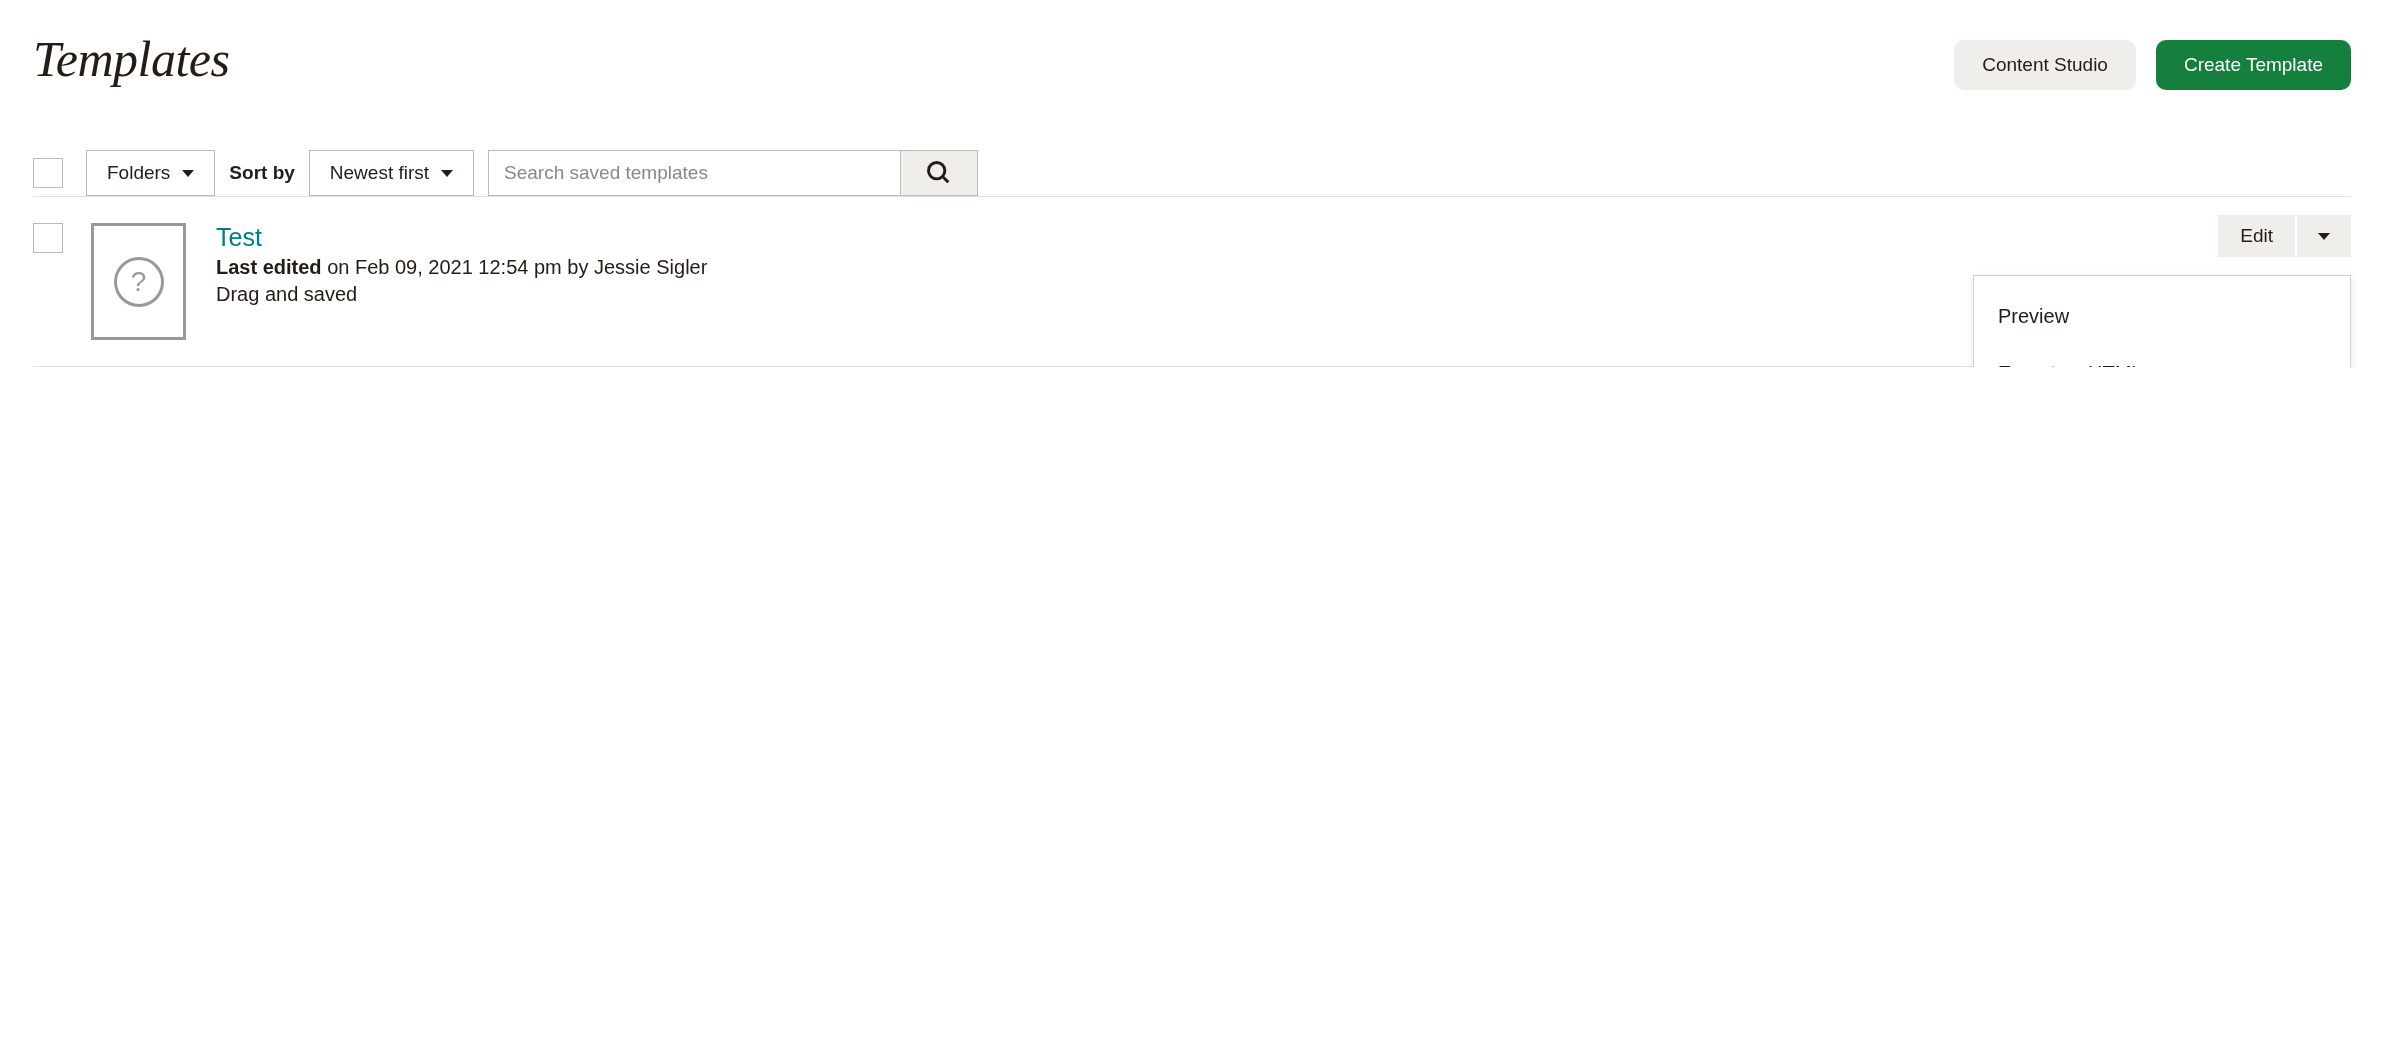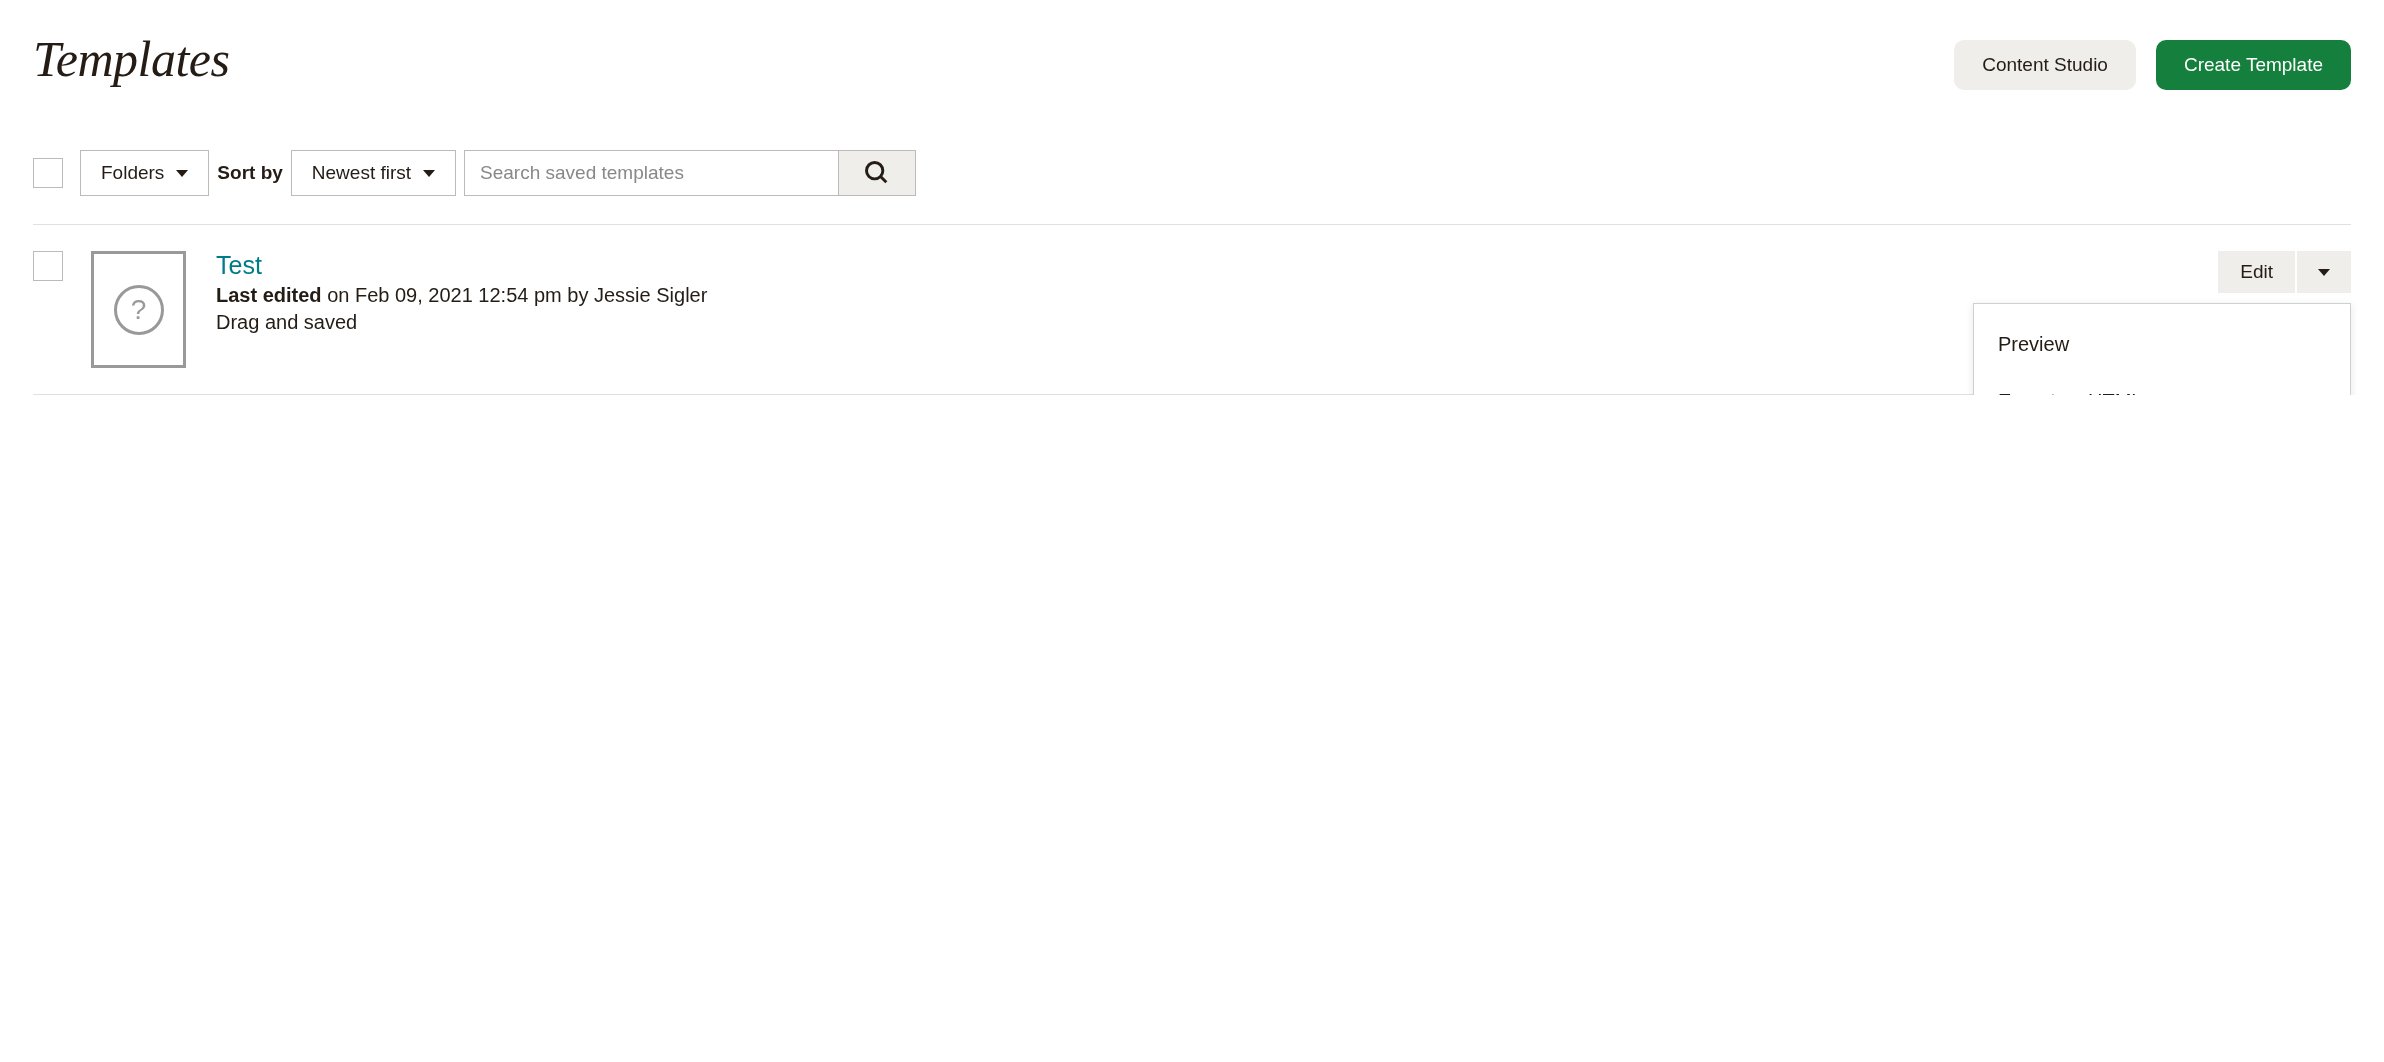--- a/index.html
+++ b/index.html
@@ -57,22 +57,21 @@
     }
     
     .btn-primary {
       background: #15803d;
       color: #ffffff;
     }
     
     .filters {
       display: flex;
       align-items: center;
-      gap: 8px;
-      padding-bottom: 28px;
+      gap: 14px;
       border-bottom: 1px solid #e0e0e0;
     }
     
     .checkbox {
       width: 30px;
       height: 30px;
       border: 1px solid #bdbbb9;
       background: #ffffff;
       cursor: pointer;
       flex-shrink: 0;
@@ -99,21 +98,21 @@
       font-weight: 600;
       color: #241c15;
     }
     
     .search-group {
       display: flex;
       margin-left: 0;
     }
     
     .search-input {
-      width: 374px;
+      width: 412px;
       padding: 11px 15px;
       border: 1px solid #bdbbb9;
       border-right: none;
       font-size: 19px;
       color: #241c15;
       font-family: inherit;
     }
     
     .search-input::placeholder {
       color: #888888;
@@ -197,21 +196,21 @@
     
     .template-type {
       font-size: 20px;
       color: #241c15;
     }
     
     .row-actions {
       display: flex;
       position: absolute;
       right: 0;
-      top: 26px;
+      top: 18px;
     }
     
     .edit-btn {
       padding: 10px 22px;
       background: #efeeea;
       border: none;
       font-size: 19px;
       font-weight: 500;
       color: #241c15;
       cursor: pointer;

